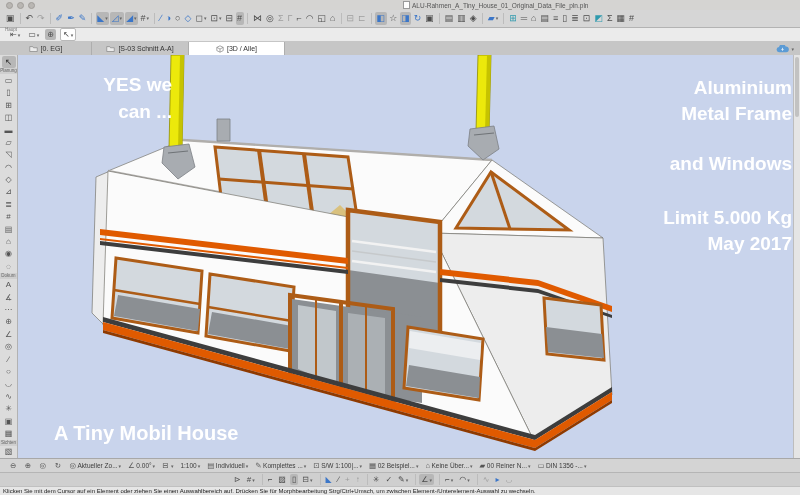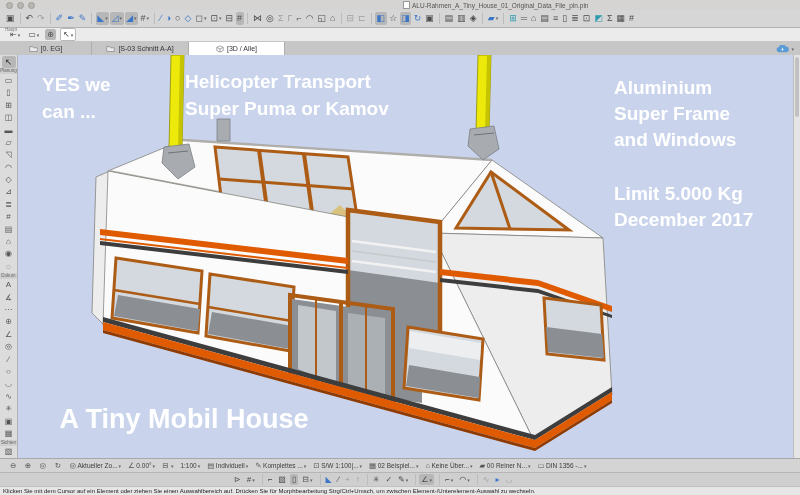--- a/index.html
+++ b/index.html
@@ -40,30 +40,30 @@
   .toolbox .tool{width:14px;height:12.4px;display:flex;align-items:center;justify-content:center;font-size:8px;color:#555;}
   .toolbox .tool .glyph{font-size:8px;}
   .toolbox .section{font-size:4.5px;color:#666;background:#cfcfcf;width:100%;text-align:center;line-height:6px;height:6px;}
   .sel-top{width:14px;height:13px;margin-top:1px;display:flex;align-items:center;justify-content:center;font-size:9px;color:#333;}
 
   
   .viewport{position:absolute;left:18px;top:55px;width:775px;height:403px;background:var(--viewport-bg,#c9d4ec);overflow:hidden;}
   .vscroll{position:absolute;right:0;top:55px;width:7px;height:403px;background:#e5e5e5;border-left:1px solid #bdbdbd;box-sizing:border-box;}
   .vscroll .thumb{position:absolute;left:1px;top:2px;width:4px;height:60px;background:#c2c2c2;border-radius:2px;}
 
-  .ann{position:absolute;color:#fff;font-weight:600;text-align:left;}
+  .ann{position:absolute;color:#fff;font-weight:600;text-align:right;}
   .ann-line{display:block;}
   .ann-topleft{left:24px;top:16px;width:130px;font-size:19px;line-height:27px;}
   .ann-topcenter{left:167px;top:13px;width:290px;font-size:19px;line-height:27px;}
   .ann-right{left:596px;top:20px;width:178px;font-size:19px;line-height:26px;font-weight:600;}
-  .ann-right .grp1{}
+  .ann-right .grp1{margin-bottom:24px;}
   .ann-right .grp2{margin-bottom:28px;}
   .ann-right .grp3{margin-bottom:30px;}
   .ann-right .grp4{}
-  .ann-bottomleft{left:36px;top:349px;width:260px;font-size:27px;font-weight:700;text-align:center;}
+  .ann-bottomleft{left:36px;top:367px;width:260px;font-size:20px;font-weight:700;text-align:left;}
 
   
   .wallf{fill:var(--wall,#fbfbfb);stroke:var(--outline,#77756f);stroke-width:.7;}
   .wallsh{fill:var(--wall-shade,#ececec);stroke:var(--outline,#77756f);stroke-width:.7;}
   .glassp{fill:var(--glass,#d3d9de);stroke:var(--wood,#ad5c16);stroke-width:3;}
   .glassl{fill:var(--glass,#d3d9de);}
   .interior{fill:var(--interior,#8b8f93);}
   .woodln{stroke:var(--wood,#ad5c16);fill:none;}
   .rail{fill:var(--rail-orange,#e05a00);}
   .raild{fill:var(--rail-dark,#8f3a00);}
@@ -521,37 +521,33 @@
         <polygon class="metalp" points="452,74 476,71 481,94 465,105 450,91"></polygon>
         <line x1="456" y1="80" x2="476" y2="78" stroke="#6f7377" stroke-width="1.2"></line>
       </g>
     </svg>
 
     
     <div class="ann ann-topleft">
         <span class="ann-line"><span class="lbl">YES we</span></span>
         <span class="ann-line"><span class="lbl">can ...</span></span>
       </div>
-    <div class="ann ann-topcenter">
-        <span class="ann-line"><span class="lbl">Helicopter Transport</span></span>
-        <span class="ann-line"><span class="lbl">Super Puma or Kamov</span></span>
-      </div>
     <div class="ann ann-right">
       <div class="grp1">
           <span class="ann-line"><span class="lbl">Aluminium</span></span>
-          <span class="ann-line"><span class="lbl">Super Frame</span></span>
+          <span class="ann-line"><span class="lbl">Metal Frame</span></span>
         </div>
       <div class="grp2">
           <span class="ann-line"><span class="lbl">and Windows</span></span>
         </div>
       <div class="grp4">
           <span class="ann-line"><span class="lbl">Limit 5.000 Kg</span></span>
         </div>
       <div>
-          <span class="ann-line"><span class="lbl">December 2017</span></span>
+          <span class="ann-line"><span class="lbl">May 2017</span></span>
         </div>
     </div>
     <div class="ann ann-bottomleft">A Tiny Mobil House</div>
   </div>
 
   <div class="vscroll">
       <div class="thumb"></div>
     </div>
 
   <div class="quickbar">

